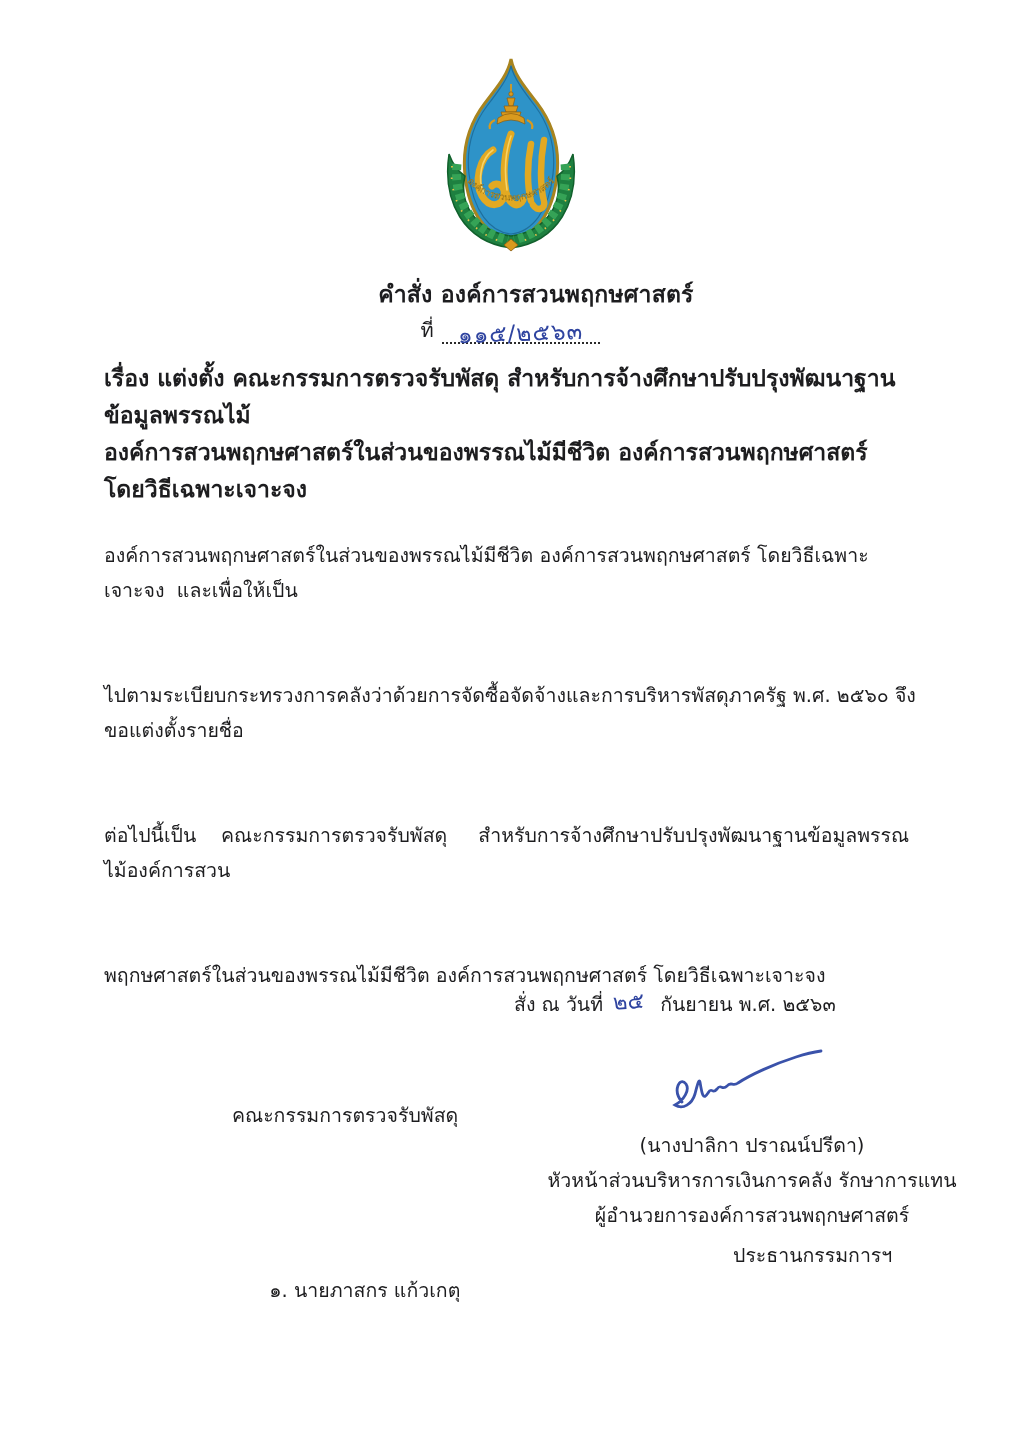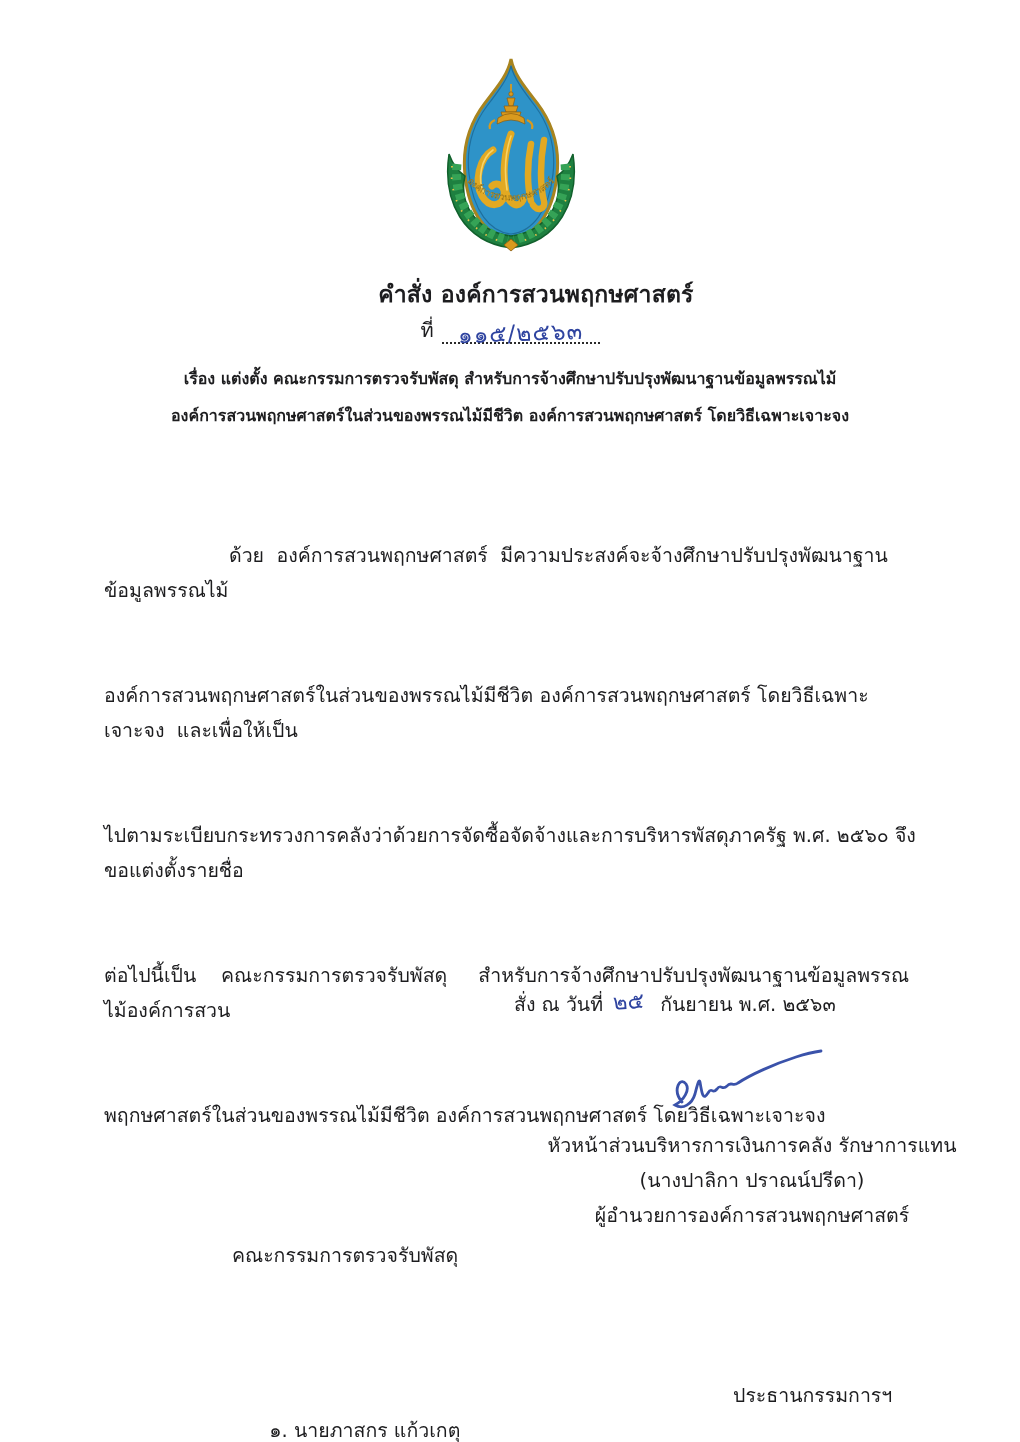--- a/index.html
+++ b/index.html
@@ -21,21 +21,21 @@
   .dotted {
     display:inline-block; min-width:158px; margin-left:8px;
     border-bottom:2.5px dotted #2a2a2a; text-align:center; line-height:1.1;
   }
   .handwriting {
     display:inline-block; color:#2f44a0; font-size:23px;
     transform:rotate(-2deg); position:relative; top:4px; letter-spacing:1px;
   }
   .subject {
     position:absolute; top:360px; left:104px; width:812px;
-    text-align:center; font-weight:bold; font-size:16px; line-height:37px;
+    font-weight:bold; font-size:23px; line-height:37px;
   }
   .content {
     position:absolute; top:468px; left:104px; width:816px;
     font-size:19.5px; line-height:35px; white-space:pre-wrap;
   }
   .indent { text-indent:125px; }
   .ml1 { margin-left:128px; }
   .member-row { position:relative; }
   .member-role { position:absolute; left:501px; top:0; white-space:nowrap;font-family:Liberation Serif, serif; }
   .issued {
@@ -107,21 +107,20 @@
   <div class="doc-number">
     <span>ที่</span><span class="dotted"><span class="handwriting">๑๑๕/๒๕๖๓</span></span>
   </div>
 
   <div class="subject">
     <div>เรื่อง แต่งตั้ง คณะกรรมการตรวจรับพัสดุ สำหรับการจ้างศึกษาปรับปรุงพัฒนาฐานข้อมูลพรรณไม้</div>
     <div>องค์การสวนพฤกษศาสตร์ในส่วนของพรรณไม้มีชีวิต องค์การสวนพฤกษศาสตร์ โดยวิธีเฉพาะเจาะจง</div>
   </div>
 
   <div class="content">
-    <div class="indent">ด้วย  องค์การสวนพฤกษศาสตร์  มีความประสงค์จะจ้างศึกษาปรับปรุงพัฒนาฐานข้อมูลพรรณไม้</div>
     <div>องค์การสวนพฤกษศาสตร์ในส่วนของพรรณไม้มีชีวิต องค์การสวนพฤกษศาสตร์ โดยวิธีเฉพาะเจาะจง  และเพื่อให้เป็น</div>
     <div>ไปตามระเบียบกระทรวงการคลังว่าด้วยการจัดซื้อจัดจ้างและการบริหารพัสดุภาครัฐ พ.ศ. ๒๕๖๐ จึงขอแต่งตั้งรายชื่อ</div>
     <div>ต่อไปนี้เป็น    คณะกรรมการตรวจรับพัสดุ     สำหรับการจ้างศึกษาปรับปรุงพัฒนาฐานข้อมูลพรรณไม้องค์การสวน</div>
     <div>พฤกษศาสตร์ในส่วนของพรรณไม้มีชีวิต องค์การสวนพฤกษศาสตร์ โดยวิธีเฉพาะเจาะจง</div>
 
     <div class="ml1">คณะกรรมการตรวจรับพัสดุ</div>
 
     <div class="ml1 member-row">
       <span>๑. นายภาสกร แก้วเกตุ</span>
       <span class="member-role">ประธานกรรมการฯ</span>
@@ -140,18 +139,18 @@
 
   <div class="issued">
     <span>สั่ง ณ วันที่</span><span class="hand-day">๒๕</span><span>กันยายน พ.ศ. ๒๕๖๓</span>
   </div>
 
   <svg class="signature" viewBox="0 0 170 75">
     <path d="M24,58 C14,46 22,32 28,40 C32,46 26,56 17,61 C25,66 34,60 37,50 C39,42 41,34 42,38 C44,50 45,57 50,49 C54,42 54,51 59,45 C63,39 64,47 69,42 C73,37 75,43 80,39 C92,31 116,20 138,13 C147,10 155,8 163,7" stroke="#3a52aa" stroke-width="2.8" fill="none" stroke-linecap="round"></path>
   </svg>
 
   <div class="signer">
+    <div>(นางปาลิกา ปราณน์ปรีดา)</div>
     <div>หัวหน้าส่วนบริหารการเงินการคลัง รักษาการแทน</div>
-    <div>(นางปาลิกา ปราณน์ปรีดา)</div>
     <div>ผู้อำนวยการองค์การสวนพฤกษศาสตร์</div>
   </div>
 
 </div>
 
 </body></html>

